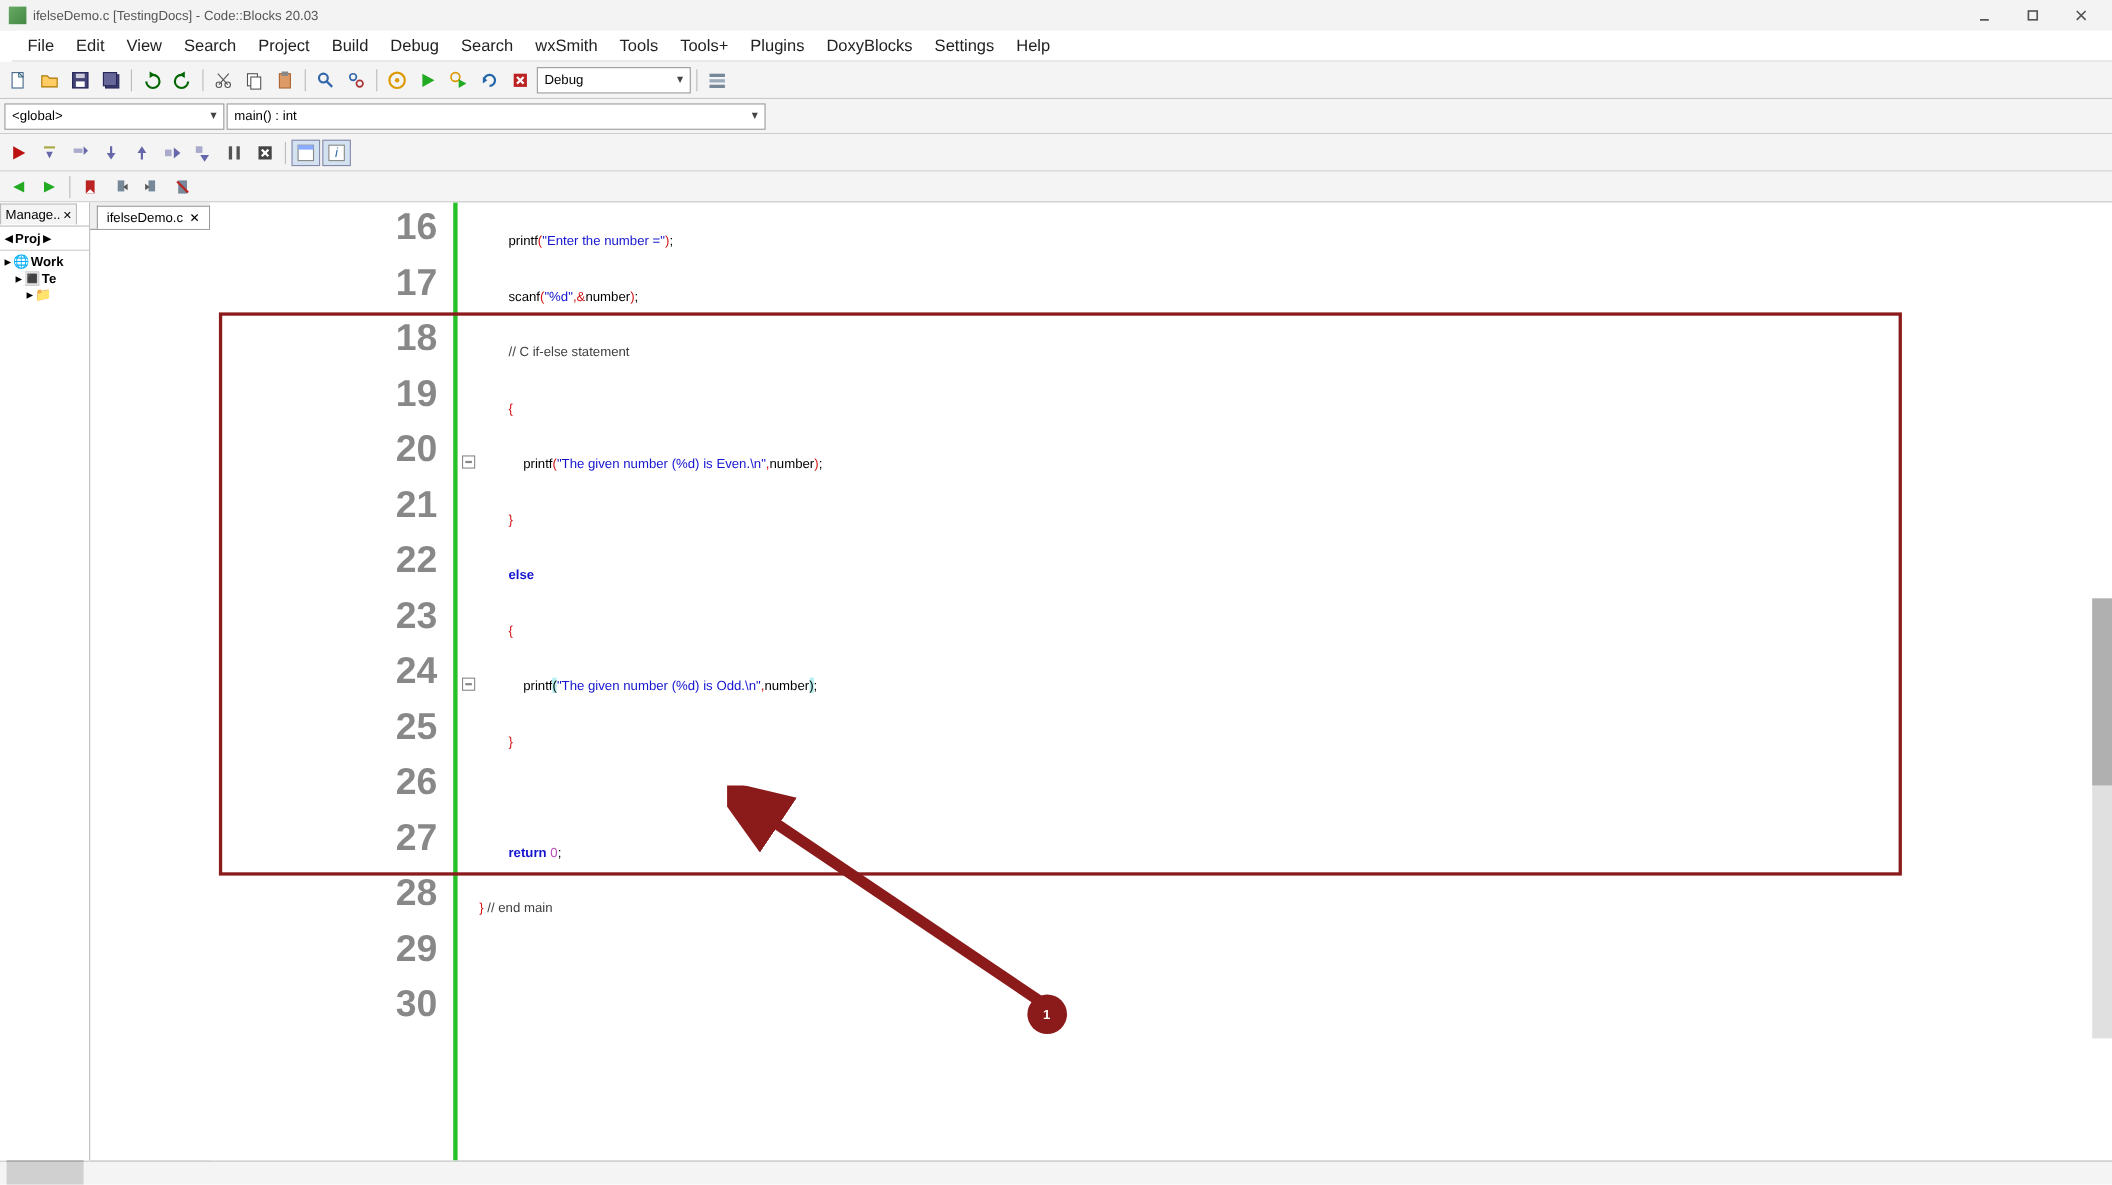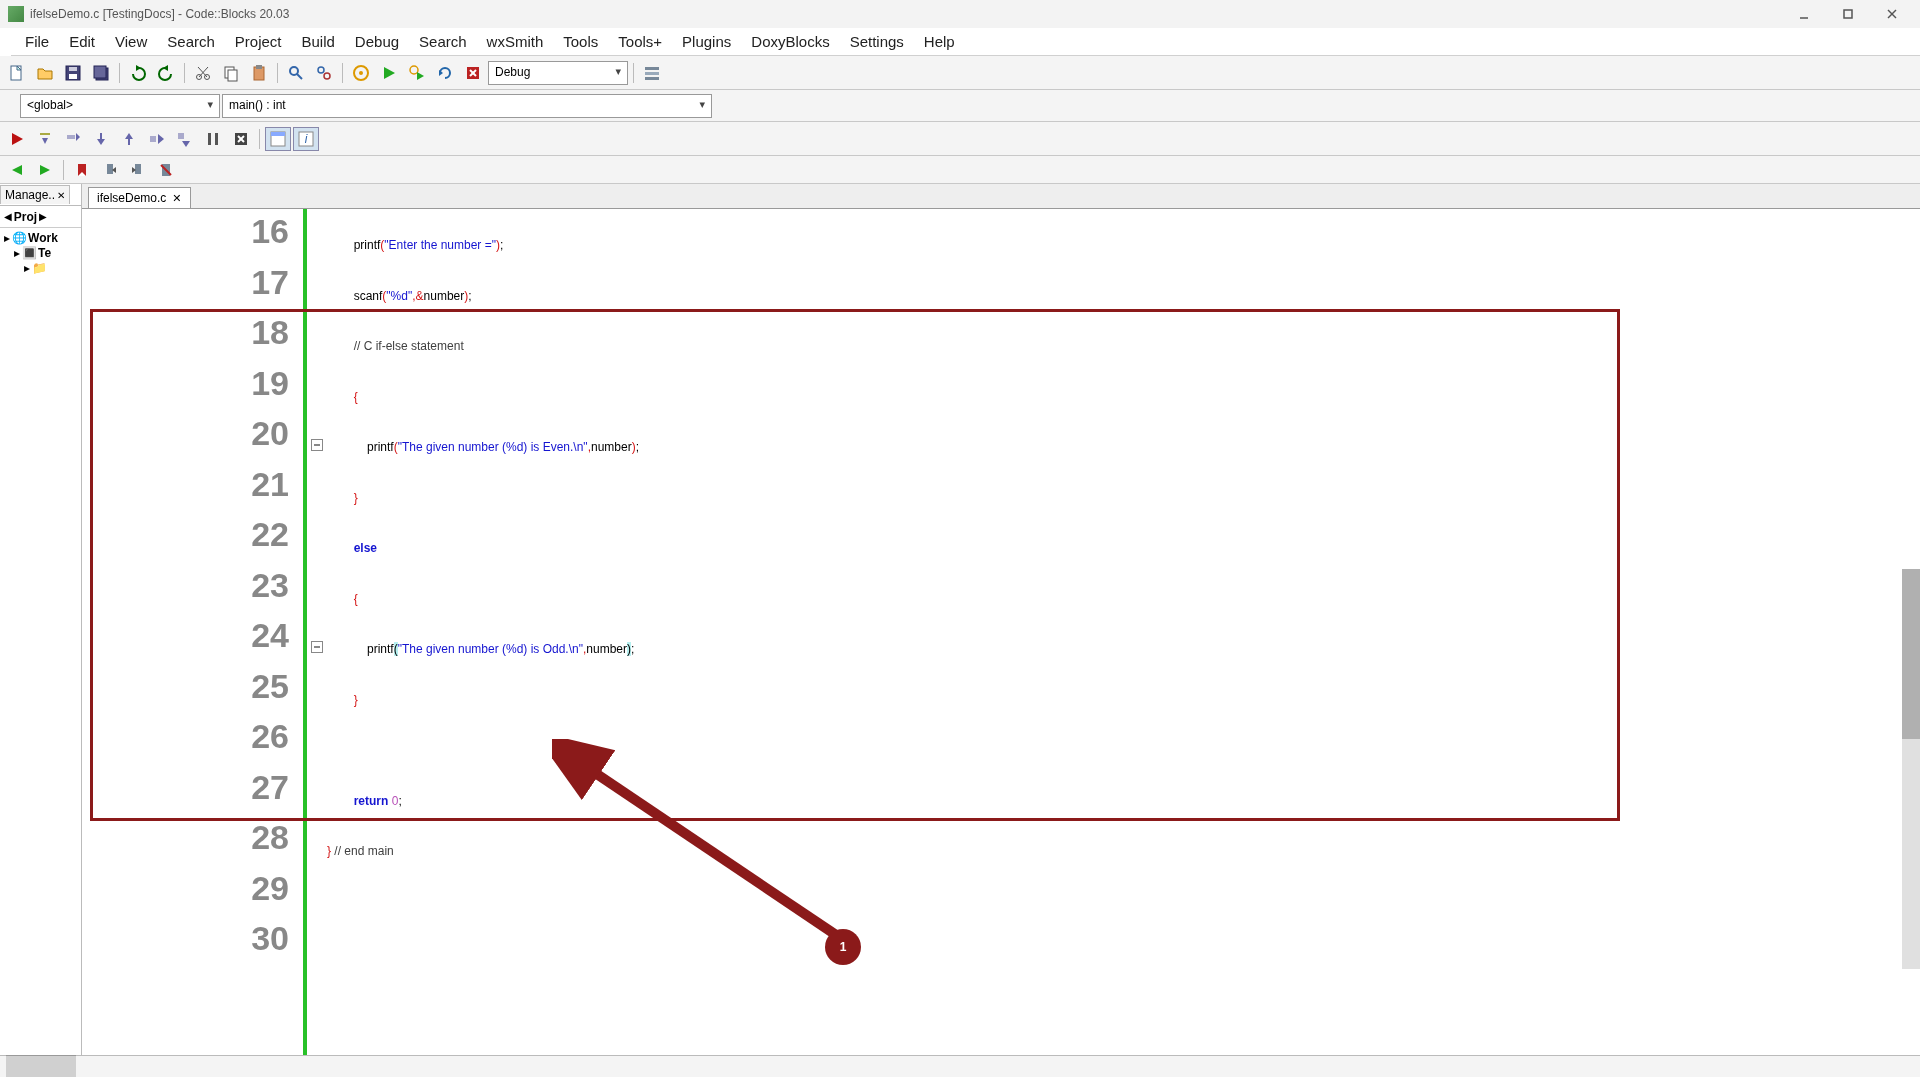--- a/index.html
+++ b/index.html
@@ -15,40 +15,40 @@
 .menubar { height:28px; background:#fff; border-bottom:1px solid #d0d0d0; display:flex; align-items:center; padding:0 4px;margin-left:11px; }
 .menubar .mitem { padding:4px 10px; font-size:15px; color:#222; }
 
 
 .toolbar { background:#f4f4f4; border-bottom:1px solid #c8c8c8; display:flex; align-items:center; padding:2px 4px; gap:2px; height:34px; }
 .tbtn { width:26px; height:24px; display:flex; align-items:center; justify-content:center; border:1px solid transparent; }
 .tbtn.pressed { border:1px solid #88a; background:#d2e2f0; }
 .tsep { width:1px; height:20px; background:#bbb; margin:0 3px; }
 .tselect { height:24px; border:1px solid #999; background:#fff; padding:2px 20px 2px 6px; font-size:13px; position:relative; min-width:140px; }
 .tselect::after{content:"▾";position:absolute;right:6px;top:3px;color:#444;font-size:11px;}
-.bigselect { min-width:200px;margin-left:16px; }
+.bigselect { min-width:200px; }
 
 .row2 { height:32px; }
 .row4 { height:28px; }
 
 svg { display:block; }
 
 
 .mainrow { display:flex; height:calc(100% - 28px - 28px - 34px - 32px - 32px - 28px - 24px); }
 .sidepanel { width:82px; border-right:1px solid #bbb; display:flex; flex-direction:column; background:#fff;}
 .sidetabs { height:22px; display:flex; align-items:center; border-bottom:1px solid #bbb; font-size:12px; }
 .sidetab { padding:2px 4px; border:1px solid #bbb; border-bottom:none; background:#f4f4f4; }
 .sidetab .x{margin-left:2px;font-size:10px;}
 .sideproj { padding:2px 2px; display:flex; align-items:center;border-bottom:1px solid #ccc;height:22px;}
 .sideproj .arrow{font-size:10px;margin:0 2px;}
 .tree { padding:2px 4px; font-size:13px; }
 .tree div{white-space:nowrap;display:flex;align-items:center;gap:2px;margin:1px 0;}
 .trico{width:14px;height:14px;display:inline-block;}
 
-.editor-area{flex:1;display:flex;flex-direction:column;position:relative;}
+.editor-area{flex:1;display:flex;flex-direction:row;position:relative;}
 .filetabs{height:25px;display:flex;align-items:flex-end;border-bottom:1px solid #999;background:#eee;}
 .filetab{background:#fff;border:1px solid #999;border-bottom:none;padding:3px 8px;margin-left:6px;display:flex;align-items:center;gap:6px;font-size:13px;}
 .filetab .x{font-size:11px;}
 
 .code{flex:1;position:relative;display:flex;font-family:Consolas,monospace;overflow:hidden;}
 .gutter{width:225px;background:#fff;border-right:4px solid #28c128;padding-top:3px;}
 .lineno{height:50.5px;text-align:right;padding-right:14px;font-size:34px;font-weight:bold;color:#888;}
 .fold{position:absolute;left:229px;top:0;width:14px;height:100%;}
 .fmark{position:absolute;left:0;width:12px;height:12px;border:1px solid #888;}
 .fmark::before{content:"";position:absolute;left:2px;right:2px;top:4px;height:2px;background:#888;}

